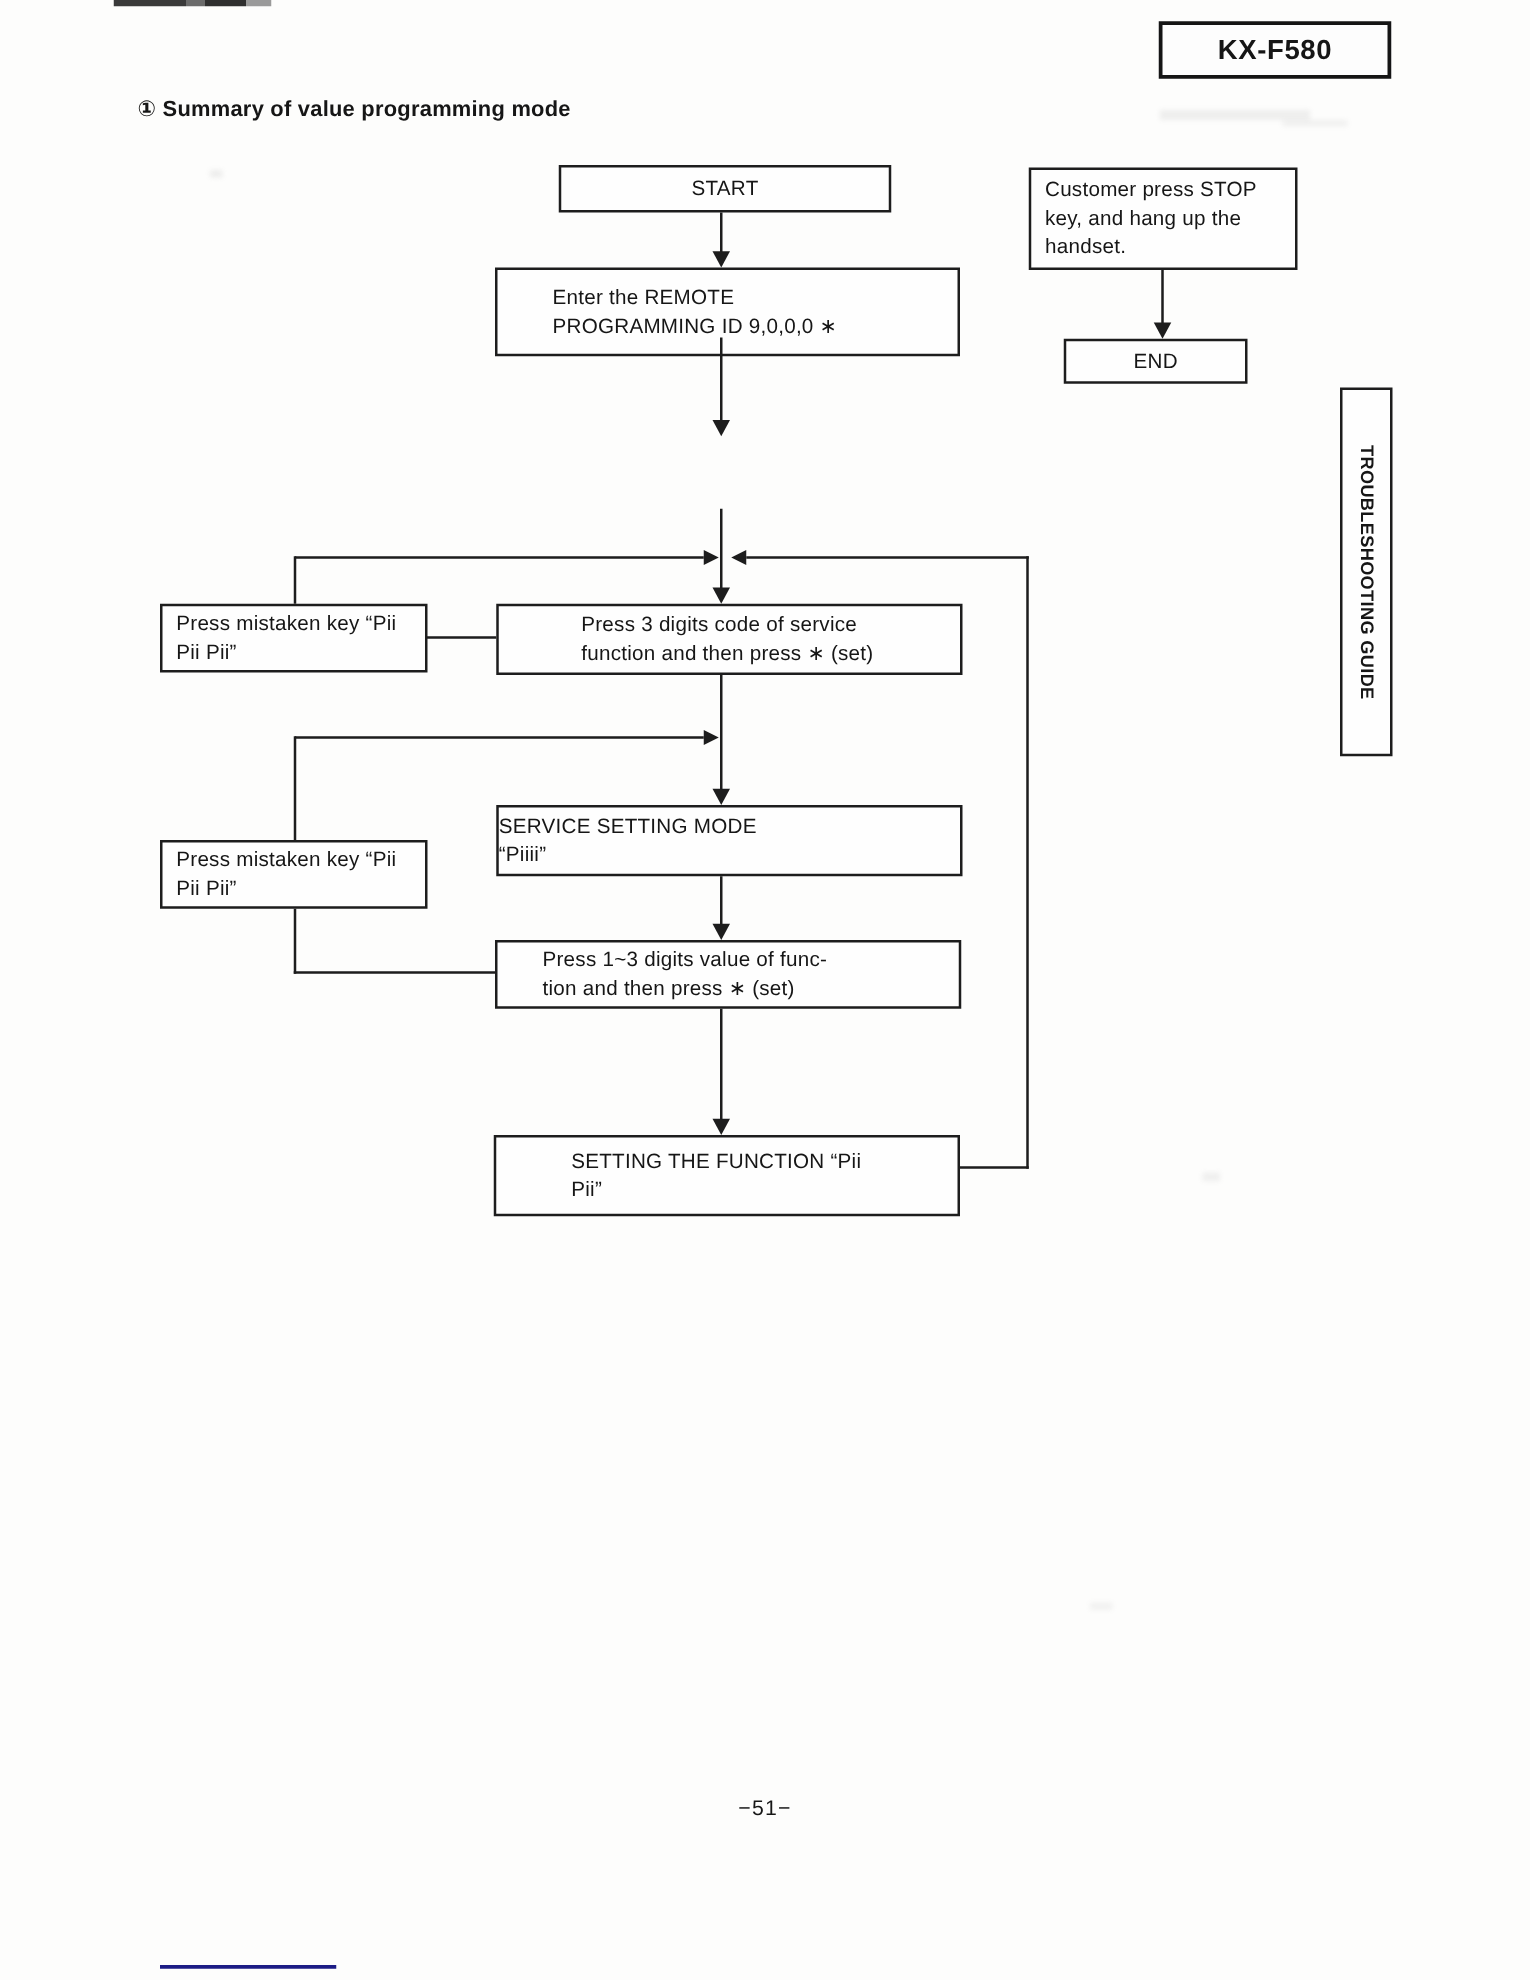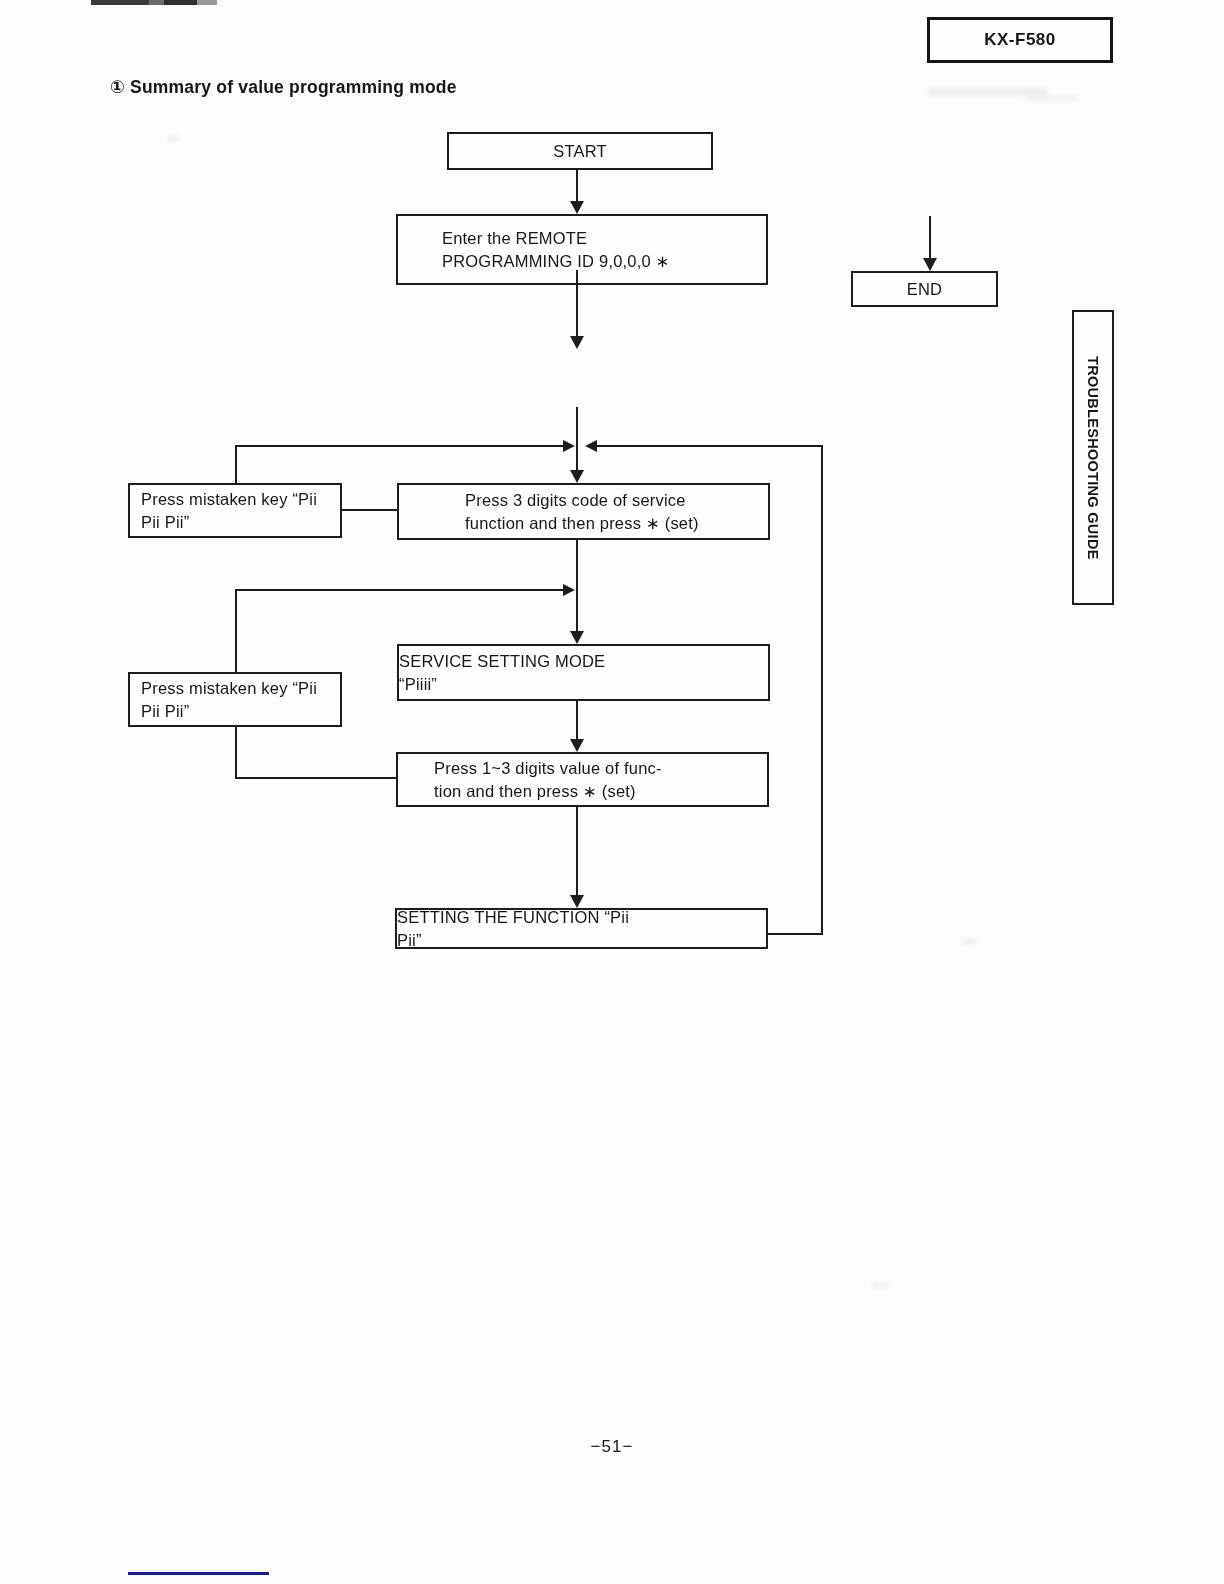--- a/index.html
+++ b/index.html
@@ -30,21 +30,21 @@
   
   .arr{position:absolute;width:0;height:0;}
   .arr.down{border-left:7px solid transparent;border-right:7px solid transparent;border-top:13px solid #1d1d1d;}
   .arr.right{border-top:6px solid transparent;border-bottom:6px solid transparent;border-left:12px solid #1d1d1d;}
   .arr.left{border-top:6px solid transparent;border-bottom:6px solid transparent;border-right:12px solid #1d1d1d;}
   
   .model-badge{
     position:absolute;left:927px;top:17px;width:186px;height:46px;
     border:3px solid #151515;background:#fdfdfd;
     display:flex;align-items:center;justify-content:center;
-    font-size:17px;font-weight:bold;letter-spacing:.5px;
+    font-size:22px;font-weight:bold;letter-spacing:.5px;
     box-sizing:border-box;
   }
   .section-title{
     position:absolute;left:110px;top:77px;
     font-size:17.5px;font-weight:bold;letter-spacing:.2px;
   }
   
   .side-tab{
     position:absolute;left:1072px;top:310px;width:42px;height:295px;
     border:2px solid #1d1d1d;background:#fefefe;
@@ -90,40 +90,43 @@
 
   <div class="side-tab">
     <span>TROUBLESHOOTING GUIDE</span>
   </div>
 
   <div class="node center" style="left:447px;top:132px;width:266px;height:38px">START</div>
 
   <div class="node" style="left:396px;top:214px;width:372px;height:71px;padding-left:44px">Enter the REMOTE
 PROGRAMMING ID 9,0,0,0 ∗</div>
 
+  <div class="node" style="left:823px;top:134px;width:215px;height:82px;padding-left:11px">Customer press STOP
+key, and hang up the
+handset.</div>
 
   <div class="node center" style="left:851px;top:271px;width:147px;height:36px">END</div>
 
 
   <div class="node" style="left:128px;top:483px;width:214px;height:55px;padding-left:11px">Press mistaken key “Pii
 Pii Pii”</div>
 
   <div class="node" style="left:397px;top:483px;width:373px;height:57px;padding-left:66px">Press 3 digits code of service
 function and then press ∗ (set)</div>
 
   <div class="node" style="left:397px;top:644px;width:373px;height:57px;">SERVICE SETTING MODE
 “Piiii”</div>
 
   <div class="node" style="left:128px;top:672px;width:214px;height:55px;padding-left:11px">Press mistaken key “Pii
 Pii Pii”</div>
 
   <div class="node" style="left:396px;top:752px;width:373px;height:55px;padding-left:36px">Press 1~3 digits value of func-
 tion and then press ∗ (set)</div>
 
-  <div class="node" style="left:395px;top:908px;width:373px;height:41px;">SETTING THE FUNCTION “Pii
+  <div class="node" style="left:395px;top:908px;width:373px;height:65px;padding-left:60px">SETTING THE FUNCTION “Pii
 Pii”</div>
 
   <div class="vl" style="left:576px;top:170px;height:34px"></div>
   <div class="arr down" style="left:570px;top:201px"></div>
 
   <div class="vl" style="left:576px;top:270px;height:66px"></div>
   <div class="arr down" style="left:570px;top:336px"></div>
 
   <div class="vl" style="left:576px;top:407px;height:64px"></div>
   <div class="arr down" style="left:570px;top:470px"></div>

